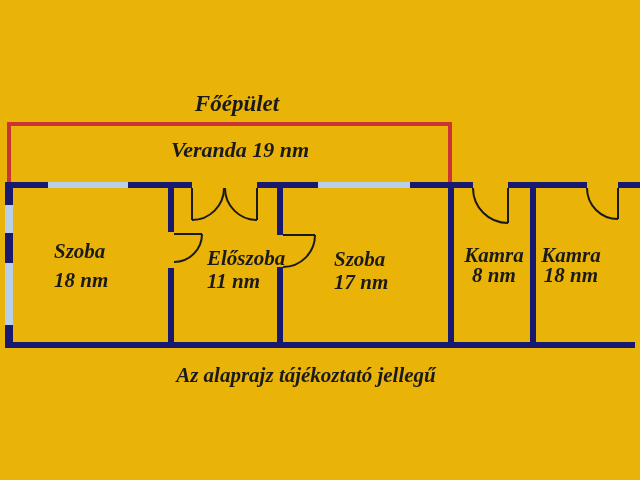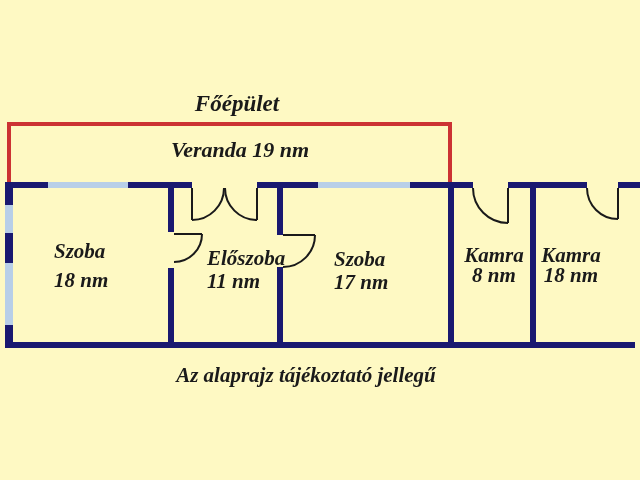--- a/index.html
+++ b/index.html
@@ -1,16 +1,16 @@
 <!DOCTYPE html>
 <html><head>
 <meta charset="utf-8">
 <style>
   html,body{margin:0;padding:0;background:#ffffff;}
-  .canvas{position:relative;width:640px;height:480px;background:#fef9c3;overflow:hidden;}
+  .canvas{position:relative;width:640px;height:480px;background:#eab308;overflow:hidden;}
   .plan-text{
     font-family:"Liberation Serif", serif;
     font-style:italic;
     font-weight:bold;
   }
 </style>
 </head>
 <body>
 
 <div class="canvas">

